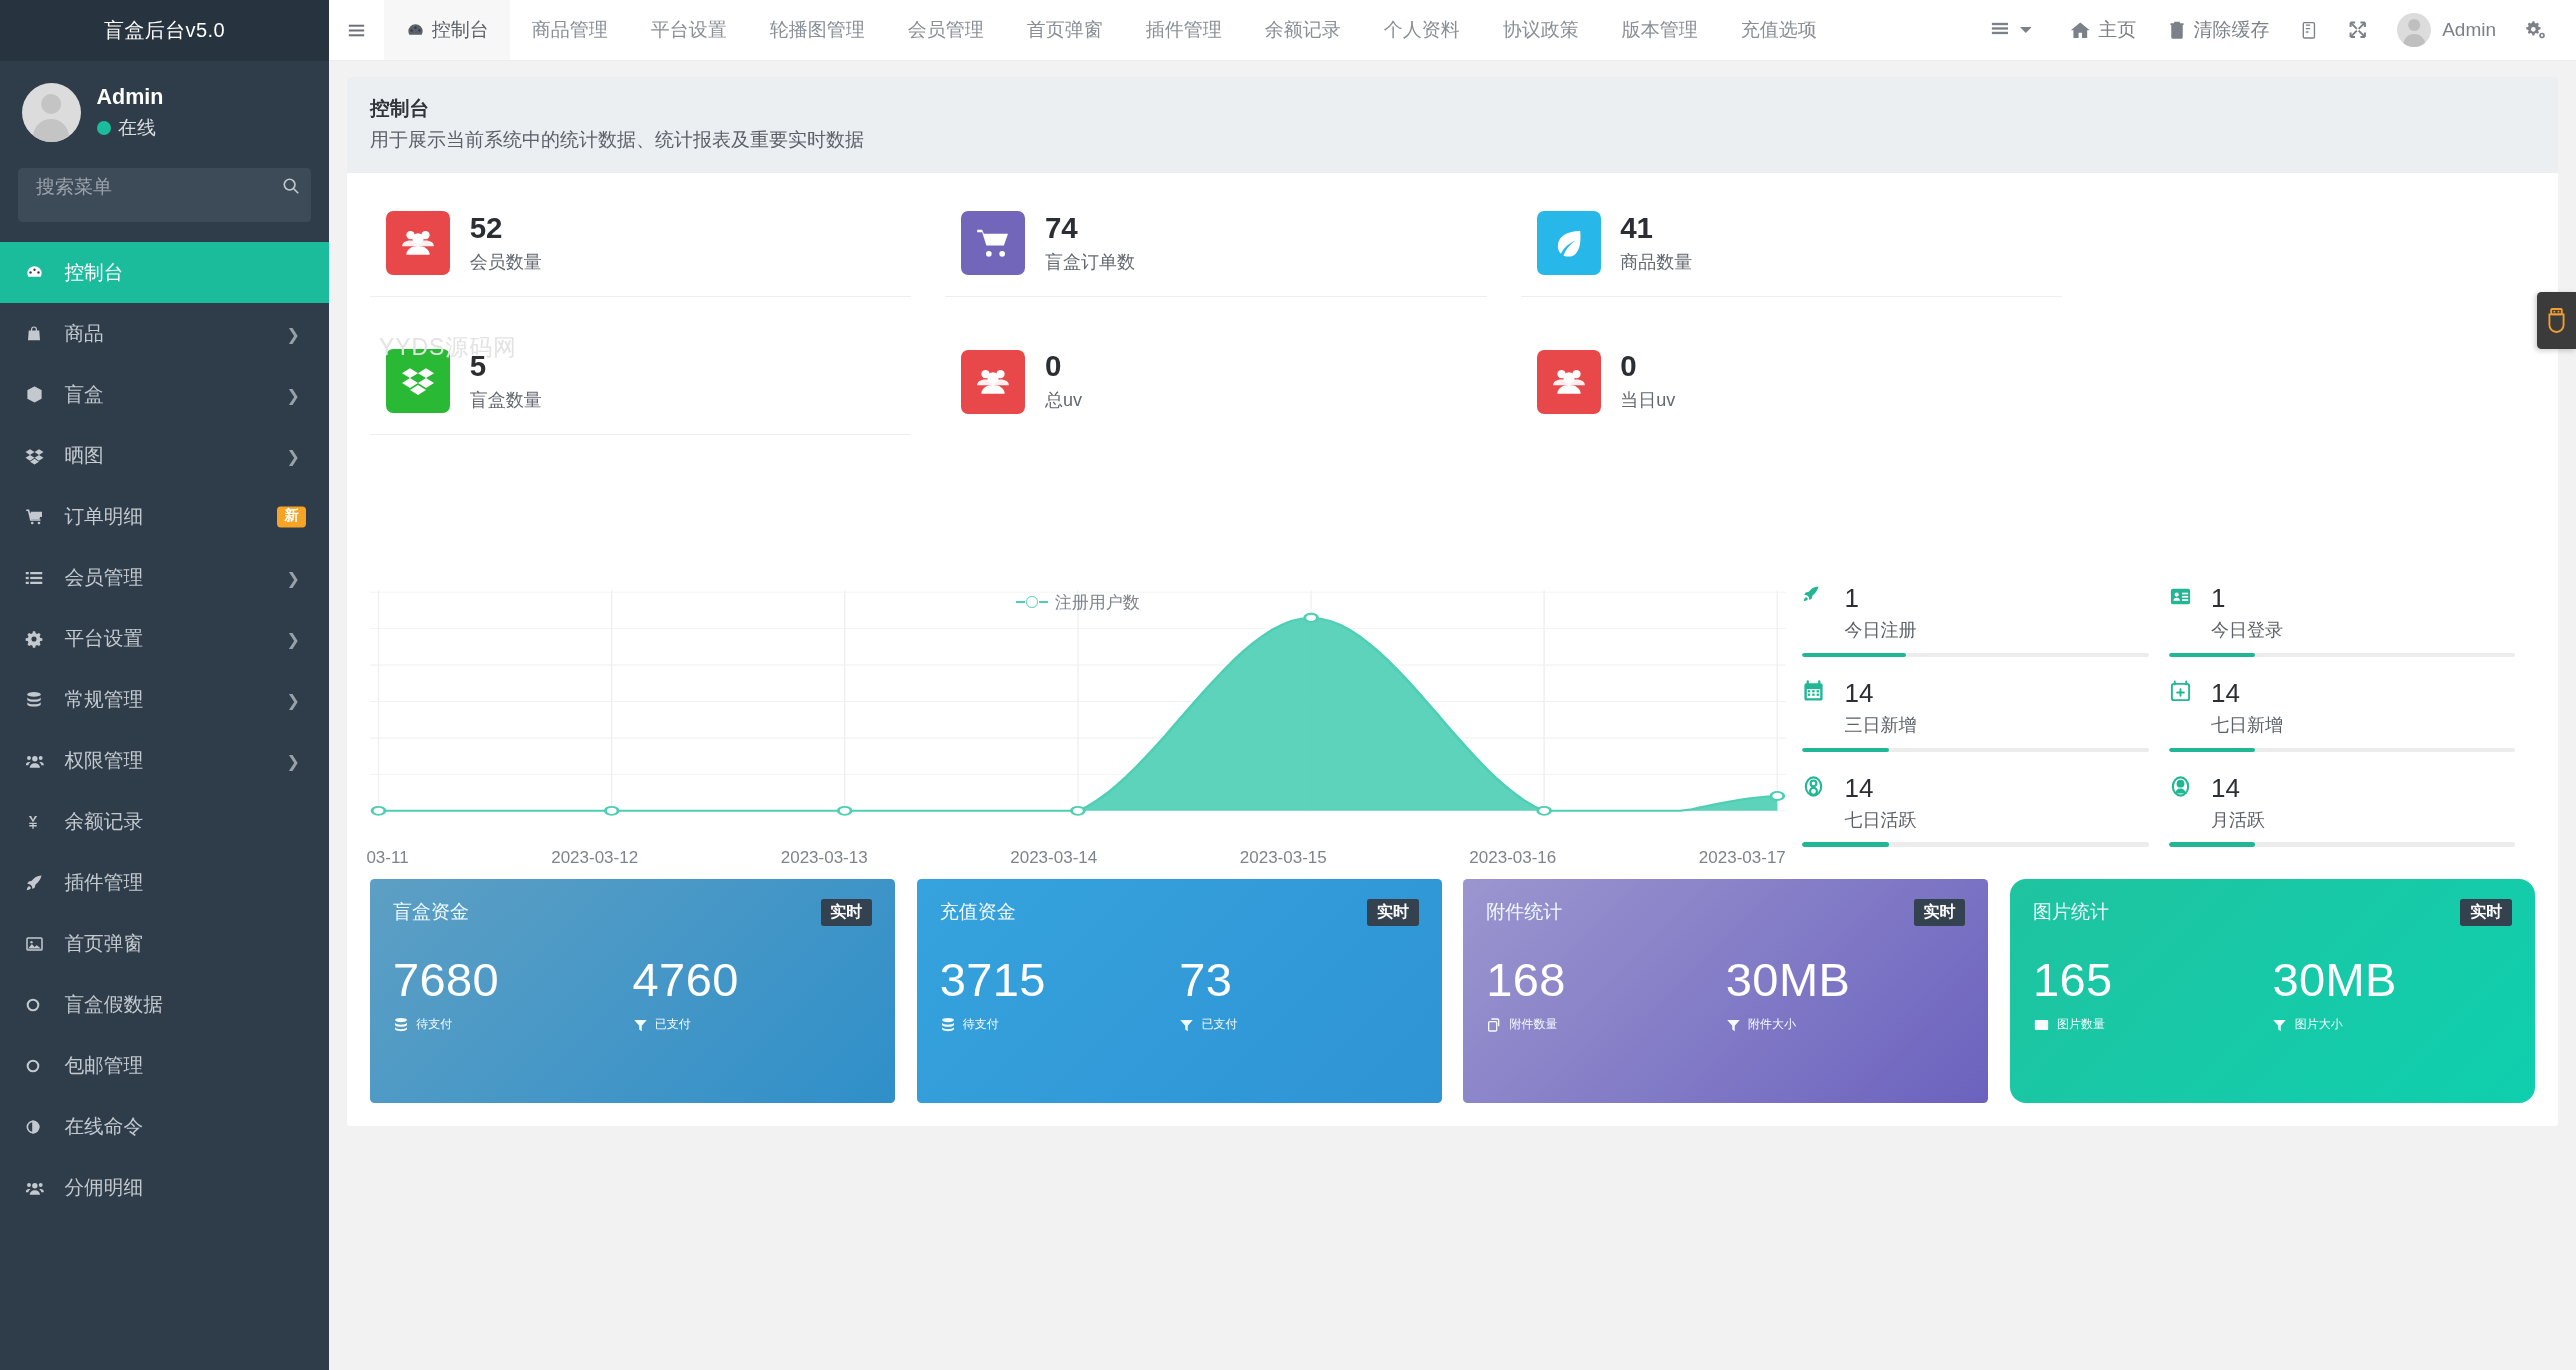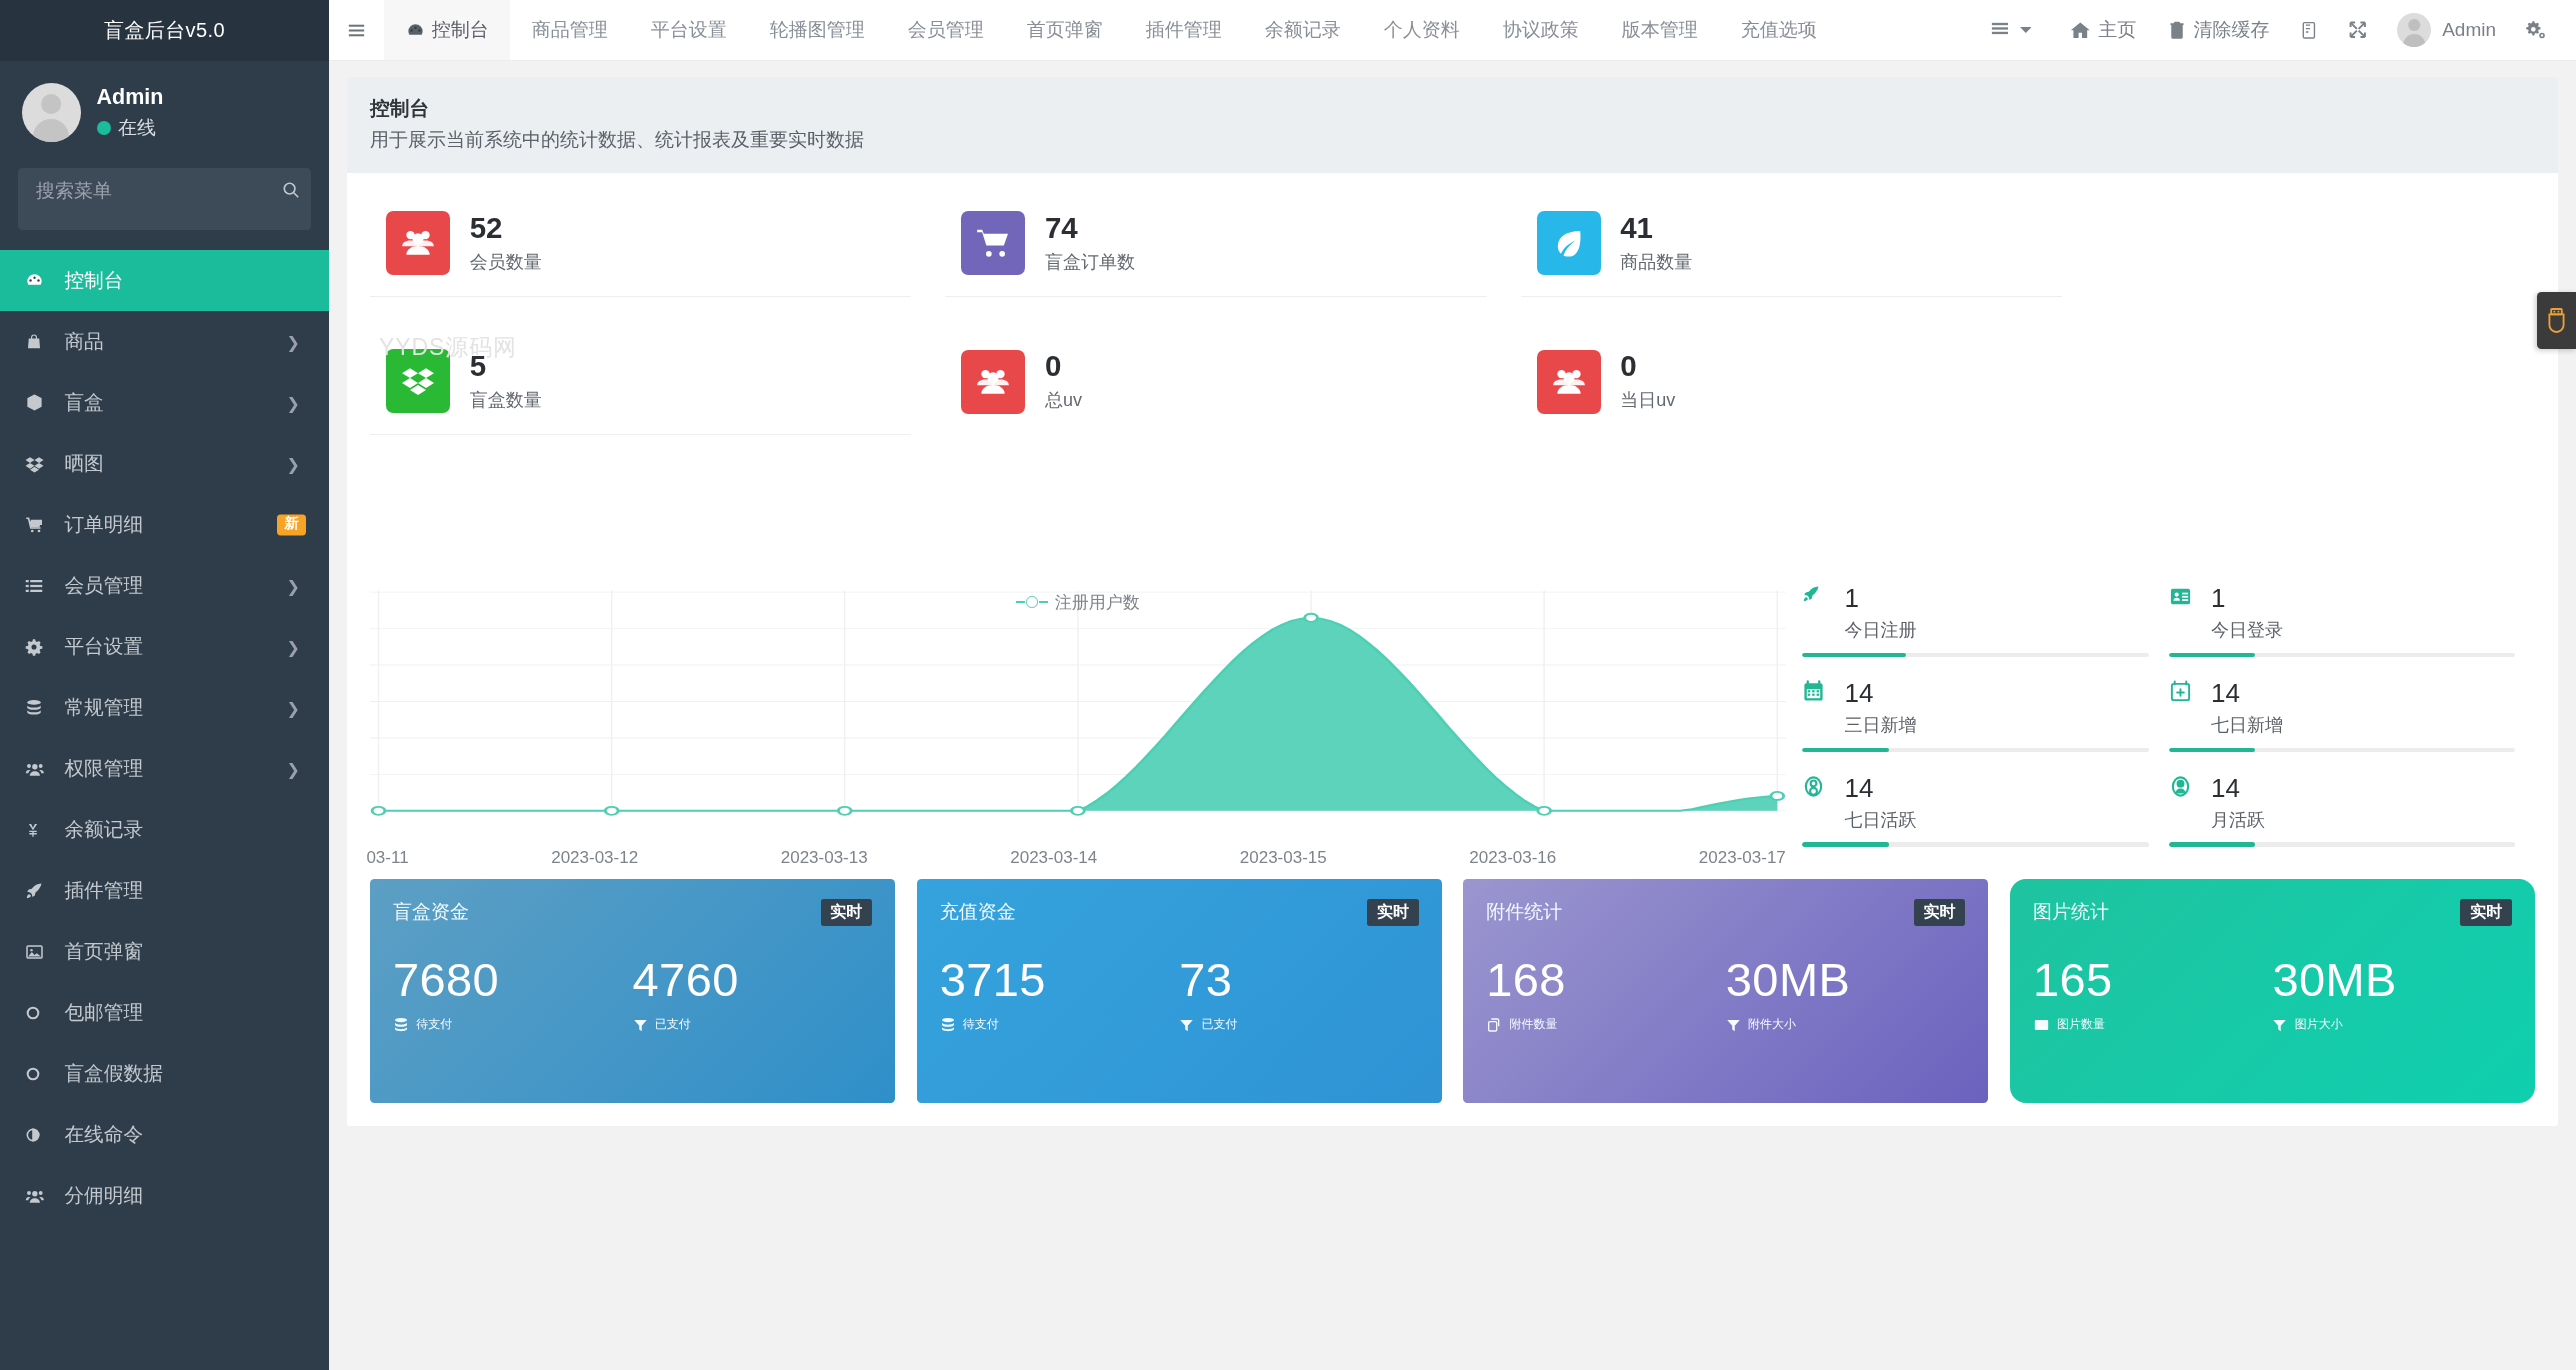--- a/index.html
+++ b/index.html
@@ -43,21 +43,21 @@
   .profile-name { color: #fff; font-size: 21.5px; font-weight: 700; line-height: 1.35; }
   .profile-status { display: flex; align-items: center; margin-top: 2.7px; }
   .status-dot {
     width: 14.3px; height: 14.3px; border-radius: 50%; background: #1bbc9c;
     display: inline-block; margin-right: 7.2px;
   }
   .status-text { color: #d9dde1; font-size: 19px; }
 
   .search-wrap { padding: 7.2px 18px 0 18px; }
   .search-box {
-    height: 62px; background: #3d4a57; border-radius: 4.5px;
+    height: 54px; background: #3d4a57; border-radius: 4.5px;
     display: flex; align-items: center; padding: 0 16px 16px 18px;
   }
   .search-input {
     flex: 1; background: transparent; border: none; outline: none;
     color: #cfd4d9; font-size: 19px; font-family: inherit;
   }
   .search-input::placeholder { color: #9aa3ad; }
   .search-icon { color: #c2c8ce; font-size: 19.7px; line-height: 1; }
 
   .menu { margin-top: 19.7px; }
@@ -387,29 +387,29 @@
             </svg>
           </span>
           <span class="menu-label">首页弹窗</span>
         </div>
         <div class="menu-item">
           <span class="menu-ico">
             <svg width="16" height="16" viewBox="0 0 24 24" fill="none" stroke="currentColor" stroke-width="3">
               <circle cx="12" cy="12" r="8"></circle>
             </svg>
           </span>
-          <span class="menu-label">包邮管理</span>
+          <span class="menu-label">盲盒假数据</span>
         </div>
         <div class="menu-item">
           <span class="menu-ico">
             <svg width="16" height="16" viewBox="0 0 24 24" fill="none" stroke="currentColor" stroke-width="3">
               <circle cx="12" cy="12" r="8"></circle>
             </svg>
           </span>
-          <span class="menu-label">盲盒假数据</span>
+          <span class="menu-label">包邮管理</span>
         </div>
         <div class="menu-item">
           <span class="menu-ico">
             <svg width="16" height="16" viewBox="0 0 24 24" fill="none" stroke="currentColor" stroke-width="2.4">
               <circle cx="12" cy="12" r="8.5"></circle>
               <path d="M12 3.5a8.5 8.5 0 0 1 0 17z" fill="currentColor"></path>
             </svg>
           </span>
           <span class="menu-label">在线命令</span>
         </div>

